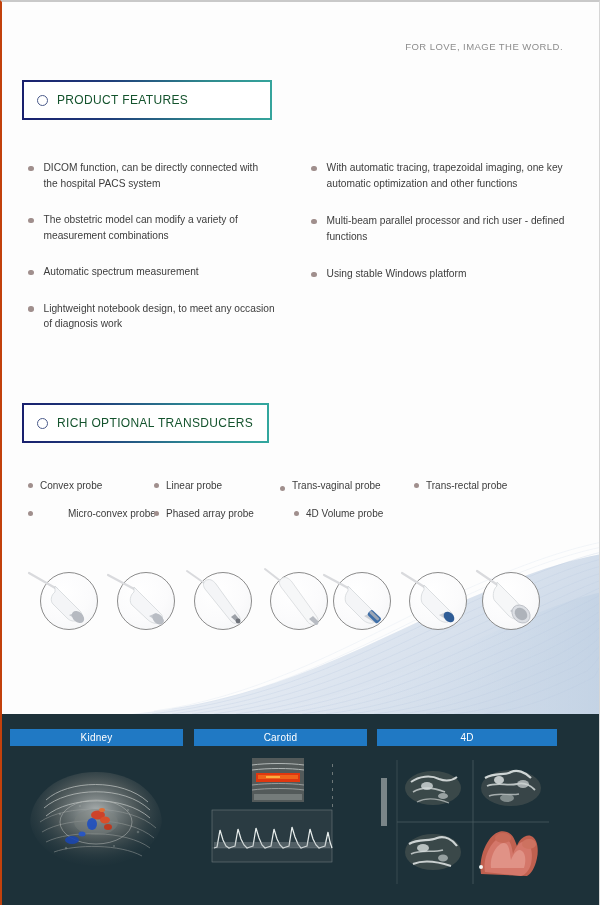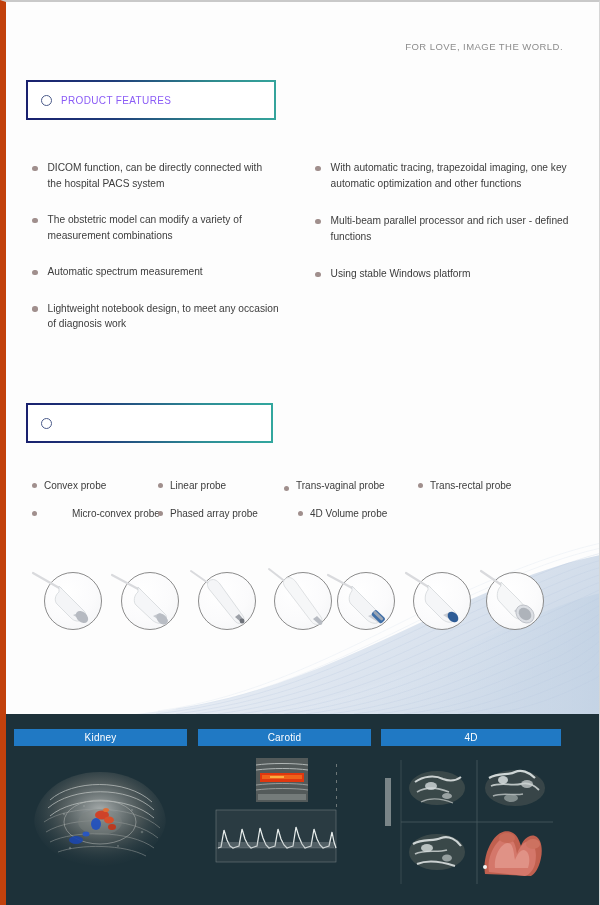--- a/index.html
+++ b/index.html
@@ -7,21 +7,21 @@
     width:600px;height:905px;
     background:#ffffff;
     font-family:"Liberation Sans", sans-serif;
     overflow:hidden;
     position:relative;
   }
   .page{
     position:absolute;inset:0;
     background:#fdfdfd;
     border-top:2px solid #c9c9c9;
-    border-left:6px solid #c2410c;
+    border-left:2px solid #c2410c;
     border-right:1px solid #d6d6d6;
     box-sizing:border-box;
     overflow:hidden;
   }
   
   .wave-wrap{
     position:absolute;left:0;top:0;width:600px;height:712px;
     pointer-events:none;overflow:hidden;
   }
   
@@ -42,21 +42,21 @@
     background:#ffffff;width:100%;height:100%;
     display:flex;align-items:center;
     padding-left:13px;box-sizing:border-box;
   }
   .sect-ring{
     width:11px;height:11px;border-radius:50%;
     border:1.6px solid #4a5a8a;
     box-sizing:border-box;flex:none;margin-right:9px;
   }
   .sect-title{
-    font-size:10px;color:#8b5cf6;font-weight:400;
+    font-size:12px;color:#14532d;font-weight:400;
     letter-spacing:.35px;white-space:nowrap;
   }
   #sect1{left:20px;top:78px;width:250px;height:40px;
     background:linear-gradient(90deg,#19206e 0%,#1f3d7a 35%,#2f8b8e 75%,#35a49c 100%);}
   #sect2{left:20px;top:401px;width:247px;height:40px;
     background:linear-gradient(90deg,#19206e 0%,#1f3d7a 30%,#2e8e96 72%,#32a79e 100%);}
   
   .features{
     position:absolute;left:0;top:158px;width:600px;
     display:flex;
@@ -198,20 +198,21 @@
       <div class="fitem">
         <span class="dot"></span>
         <span class="txt">Using stable Windows platform</span>
       </div>
     </div>
   </div>
 
   <div class="sect-box" id="sect2">
     <div class="sect-inner">
       <span class="sect-ring"></span>
+      <span class="sect-title">RICH OPTIONAL TRANSDUCERS</span>
     </div>
   </div>
 
   <div class="probe-labels">
     <div class="plrow">
       <span class="plitem" style="left:26px;">
         <span class="dot"></span>
         <span class="txt">Convex probe</span>
       </span>
       <span class="plitem" style="left:152px;">

